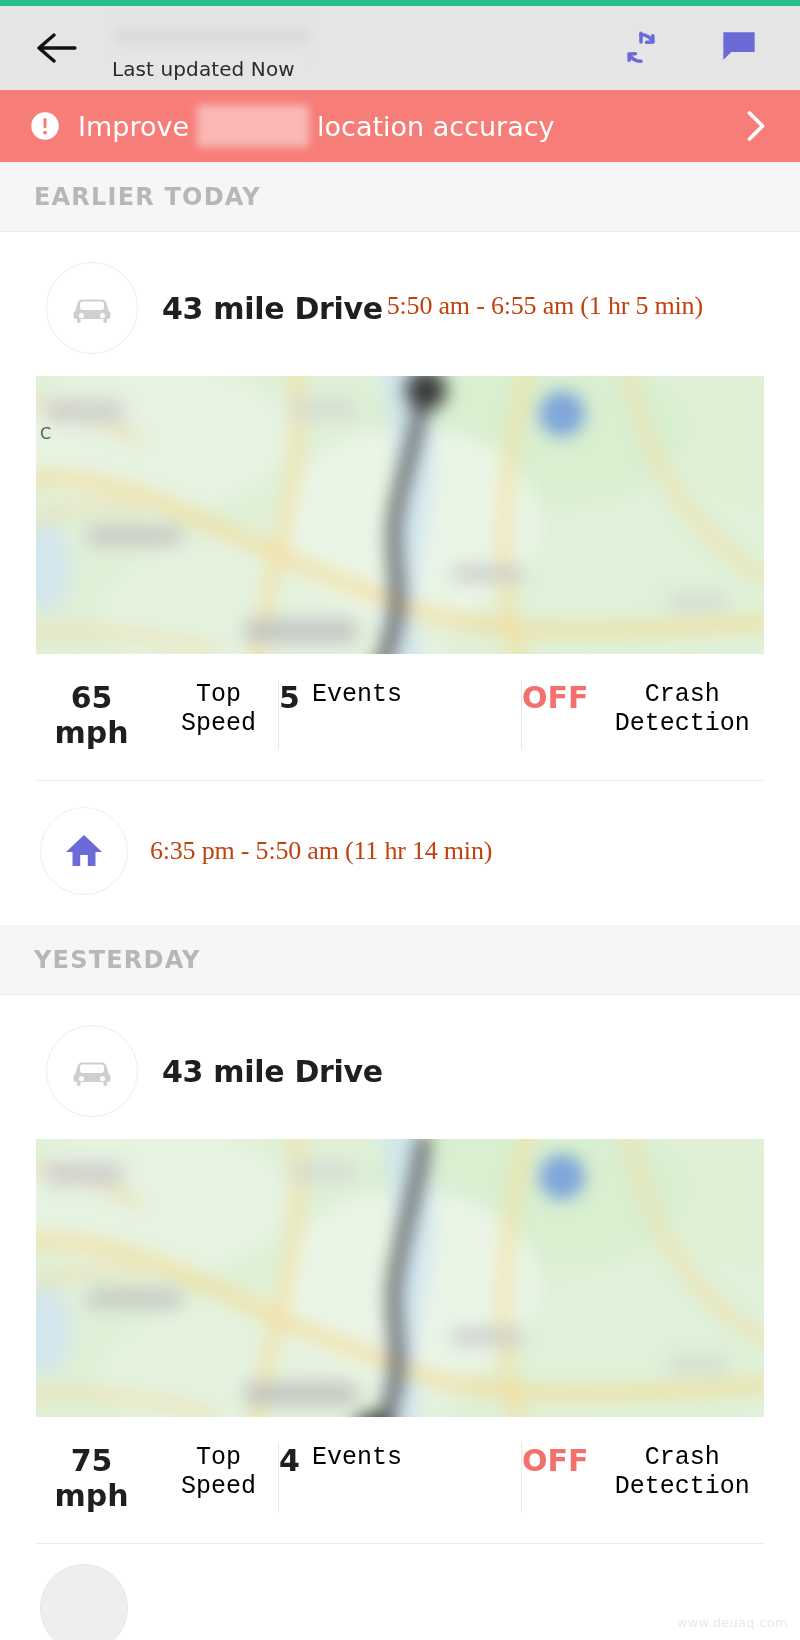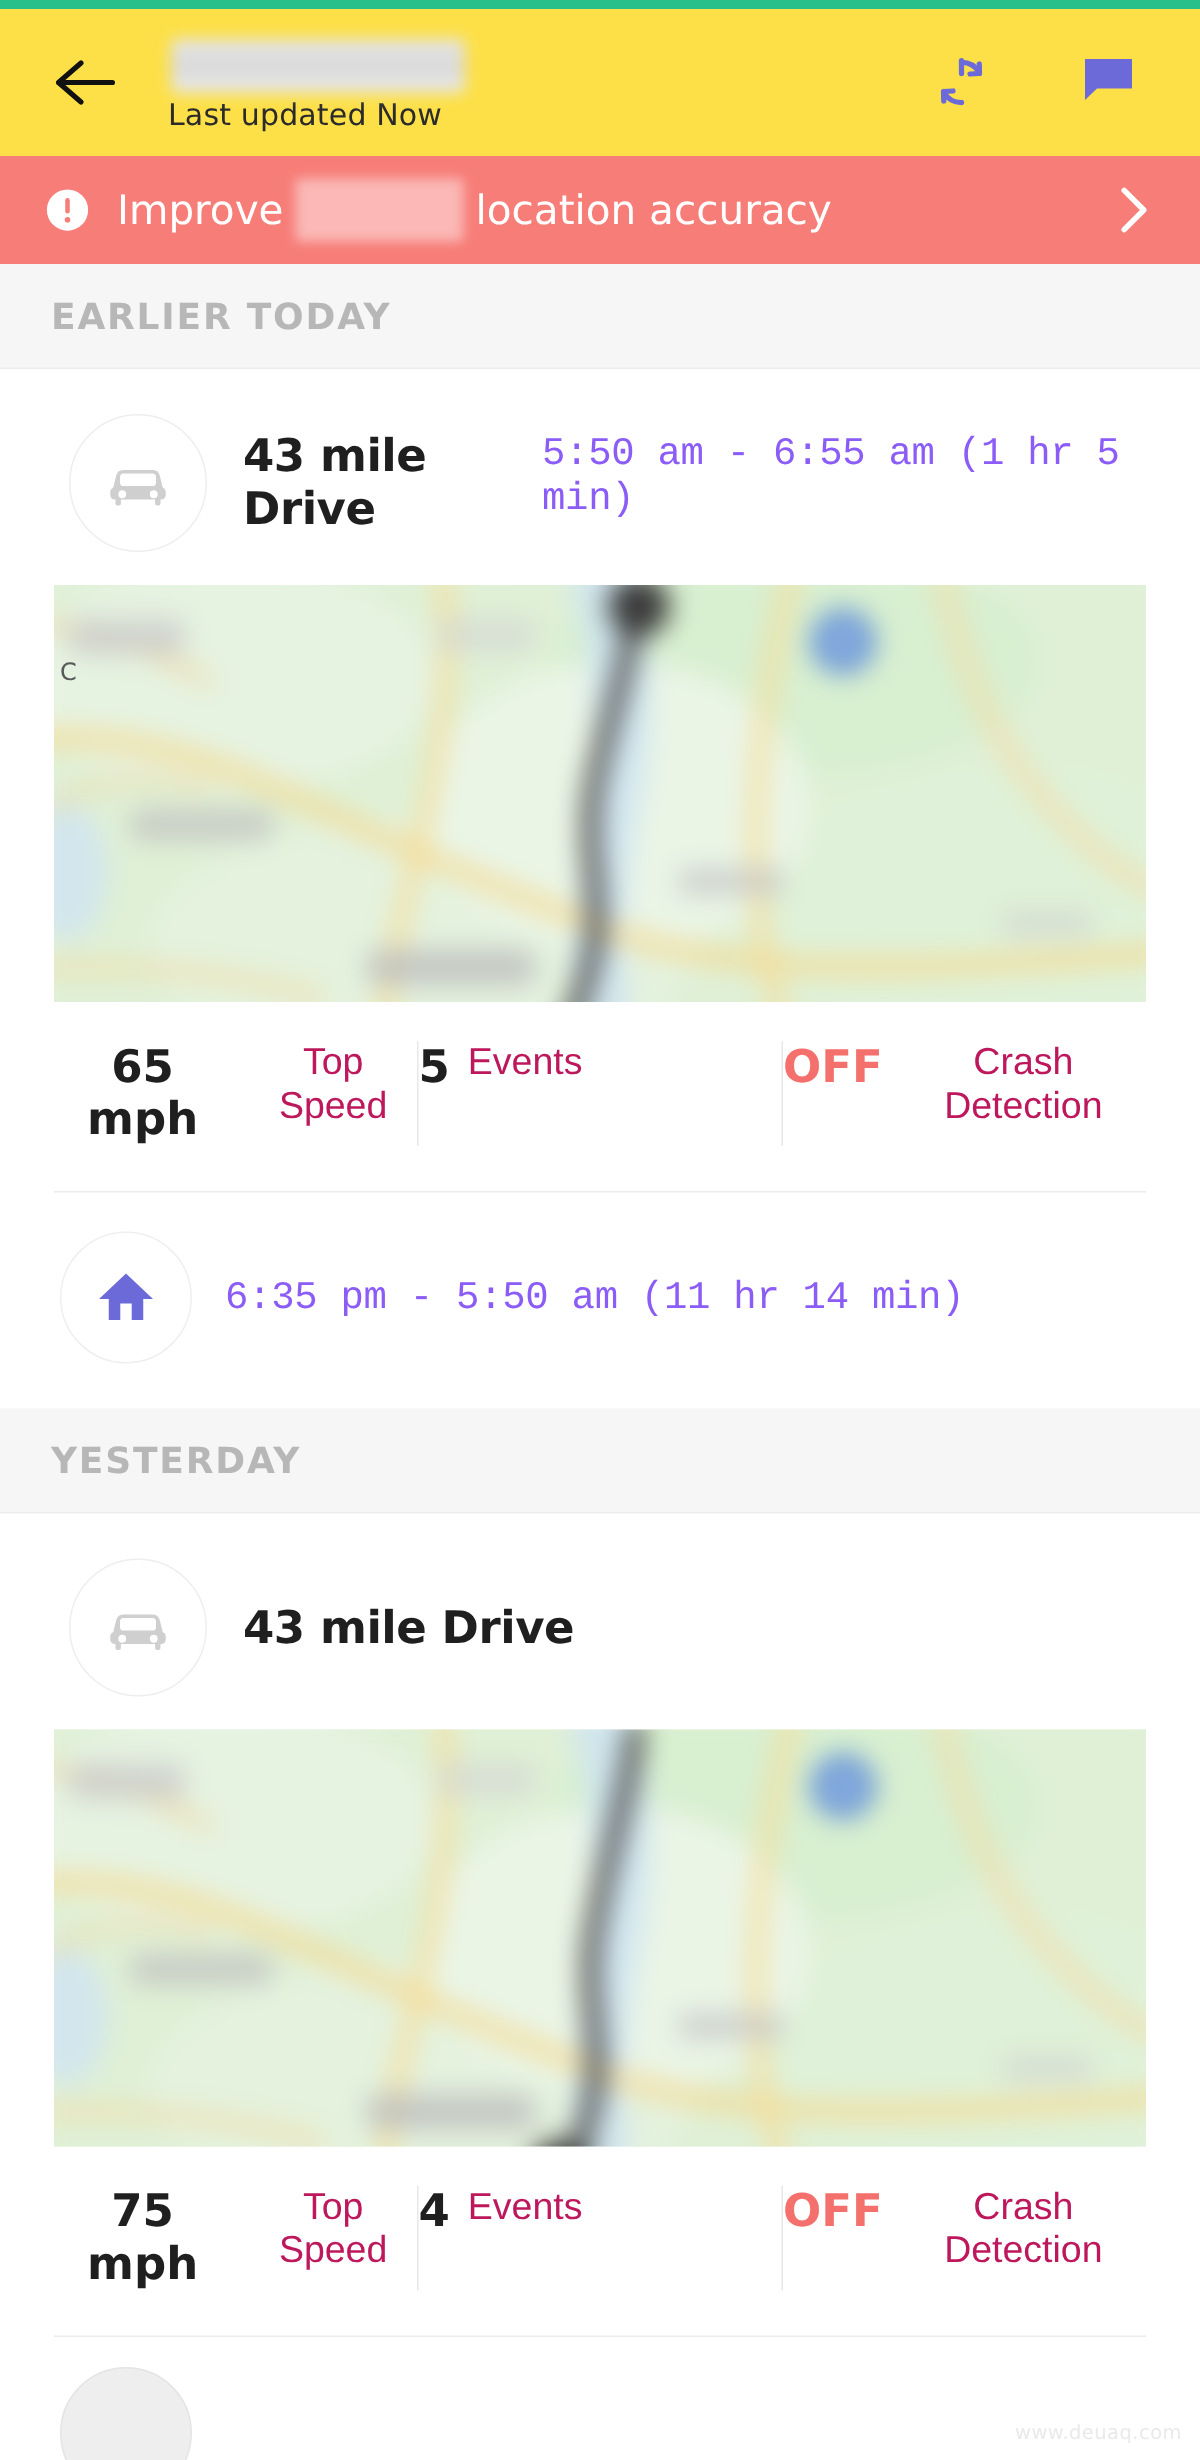--- a/index.html
+++ b/index.html
@@ -22,22 +22,22 @@
   
   .status-strip {
     height: 6px;
     width: 100%;
     background: #27c08a;
   }
 
   
   .appbar {
     position: relative;
-    height: 98px;
-    background: #fde047;
+    height: 84px;
+    background: #e5e5e5;
     display: flex;
     align-items: center;
     padding: 0 30px 0 30px;
   }
   .back-btn {
     width: 54px;
     height: 54px;
     display: flex;
     align-items: center;
     justify-content: center;
@@ -166,22 +166,22 @@
   .entry-texts { display: flex; flex-direction: row; gap: 4px; min-width: 0; }
   .entry-title {
     font-size: 30px;
     font-weight: bold;
     color: #1f1f1f;
     font-family: "DejaVu Sans", sans-serif;
     letter-spacing: -0.3px;
   }
   .entry-sub {
     font-size: 26px;
-    color: #8b5cf6;
-    font-family: Liberation Mono, monospace;
+    color: #c2410c;
+    font-family: Liberation Serif, serif;
     letter-spacing: -0.2px;
   }
 
   
   .map-wrap {
     margin: 4px 36px 0 36px;
     height: 278px;
     position: relative;
     overflow: hidden;
     background: #eaf5e4;
@@ -219,22 +219,22 @@
   .stat:last-child { border-right: none; }
   .stat-value {
     font-size: 30px;
     font-weight: bold;
     color: #1f1f1f;
     font-family: "DejaVu Sans", sans-serif;
   }
   .stat-value.off { color: #f4706c; }
   .stat-label {
     font-size: 25px;
-    color: #be185d;
-    font-family: Liberation Sans, sans-serif;
+    color: #000000;
+    font-family: Liberation Mono, monospace;
   }
 
   .place-entry {
     display: flex;
     align-items: center;
     padding: 26px 30px 30px 40px;
     gap: 22px;
   }
   .place-avatar {
     width: 88px; height: 88px;

